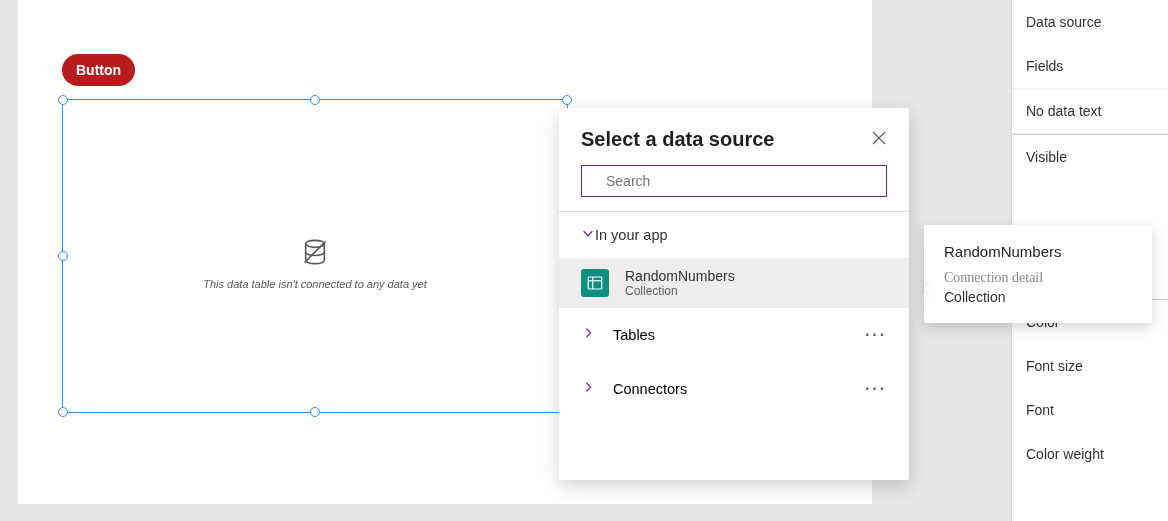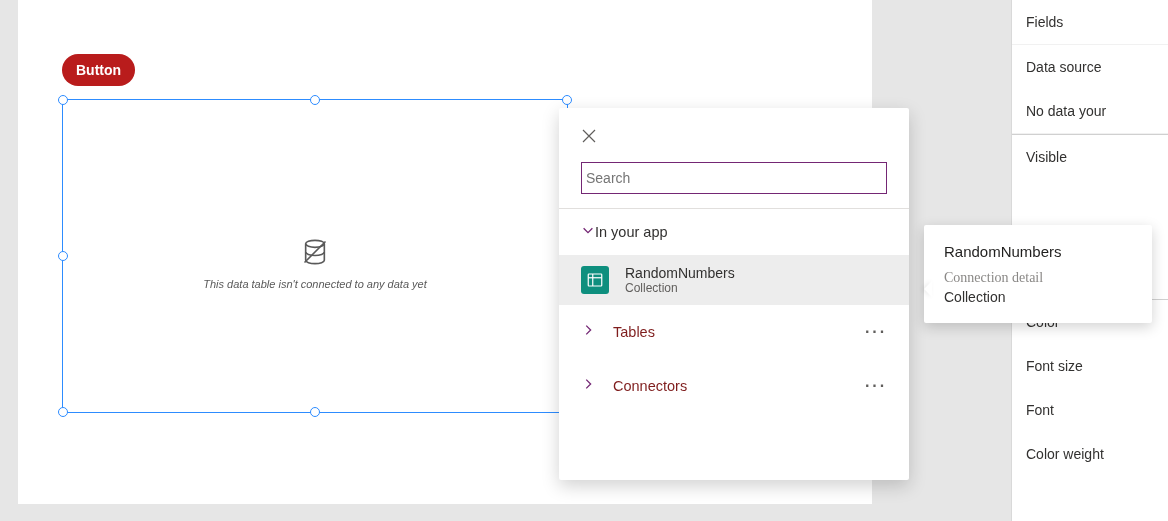--- a/index.html
+++ b/index.html
@@ -49,21 +49,21 @@
     width:350px; height:372px;
     background:#fff;
     box-shadow:0 6px 18px rgba(0,0,0,0.18);
     border-radius:2px;
   }
   .fly-head { display:flex; justify-content:space-between; align-items:center; padding:20px 22px 14px; }
   .fly-head h2 { font-size:20px; font-weight:600; color:#201f1e; }
   .close-x { cursor:pointer; color:#605e5c; }
   .search-wrap { padding:0 22px 14px; }
   .search-input {
-    width:100%; padding:7px 4px; font-size:14px;
+    width:100%; padding:7px 24px; font-size:14px;
     border:1px solid #742774; outline:none; color:#a21caf;
   }
   .sep { border:none; border-top:1px solid #e1dfdd; }
 
   .section-head {
     display:flex; align-items:center; 
     padding:14px 22px; cursor:pointer;
   }
   .section-head .label { font-size:14.5px; color:#323130; }
   .chev { color:#742774; }
@@ -77,21 +77,21 @@
     display:flex; align-items:center; justify-content:center;
   }
   .ds-text .t1 { font-size:14px; color:#323130; }
   .ds-text .t2 { font-size:12px; color:#605e5c; }
 
   .cat-row {
     display:flex; align-items:center; justify-content:space-between;
     padding:18px 22px; cursor:pointer;
   }
   .cat-left { display:flex; align-items:center; gap:18px; }
-  .cat-row .label { font-size:14.5px; color:#7f1d1d;text-align:center; }
+  .cat-row .label { font-size:14.5px; color:#000000;text-align:center; }
   .more { color:#605e5c; letter-spacing:2px; font-weight:bold; }
 
   
   .props {
     position:absolute; right:0; top:0;
     width:157px; height:521px;
     background:#fff;
     border-left:1px solid #d9d9d9;
   }
   .prop-row {
@@ -141,20 +141,21 @@
         <path d="M4 12c0 1.66 3.58 3 8 3s8-1.34 8-3" fill="none" stroke="#595959" stroke-width="1.4"></path>
         <line x1="3" y1="21" x2="21" y2="3" stroke="#595959" stroke-width="1.4"></line>
       </svg>
       <div class="msg">This data table isn't connected to any data yet</div>
     </div>
   </div>
 </div>
 
 <div class="flyout">
   <div class="fly-head">
+    <h2>Select a data source</h2>
     <span class="close-x">
       <svg width="16" height="16" viewBox="0 0 16 16">
           <path d="M2 2l12 12M14 2L2 14" stroke="#605e5c" stroke-width="1.2" fill="none"></path>
         </svg>
     </span>
   </div>
   <div class="search-wrap">
     <input class="search-input" placeholder="Search" style="">
   </div>
   <hr class="sep">
@@ -201,23 +202,23 @@
             <path d="M6 3l5 5-5 5" fill="none" stroke="#742774" stroke-width="1.5"></path>
           </svg>
       </span>
       <span class="label">Connectors</span>
     </div>
     <span class="more">···</span>
   </div>
 </div>
 
 <div class="props">
+  <div class="prop-row nb">Data source</div>
   <div class="prop-row">Fields</div>
-  <div class="prop-row nb">Data source</div>
-  <div class="prop-row">No data your</div>
+  <div class="prop-row">No data text</div>
   <div class="prop-group-sep"></div>
   <div class="prop-row nb">Visible</div>
   <div style="height:120px"></div>
   <div class="prop-group-sep"></div>
   <div class="prop-row nb">Color</div>
   <div class="prop-row nb">Font size</div>
   <div class="prop-row nb">Font</div>
   <div class="prop-row nb">Color weight</div>
 </div>
 

